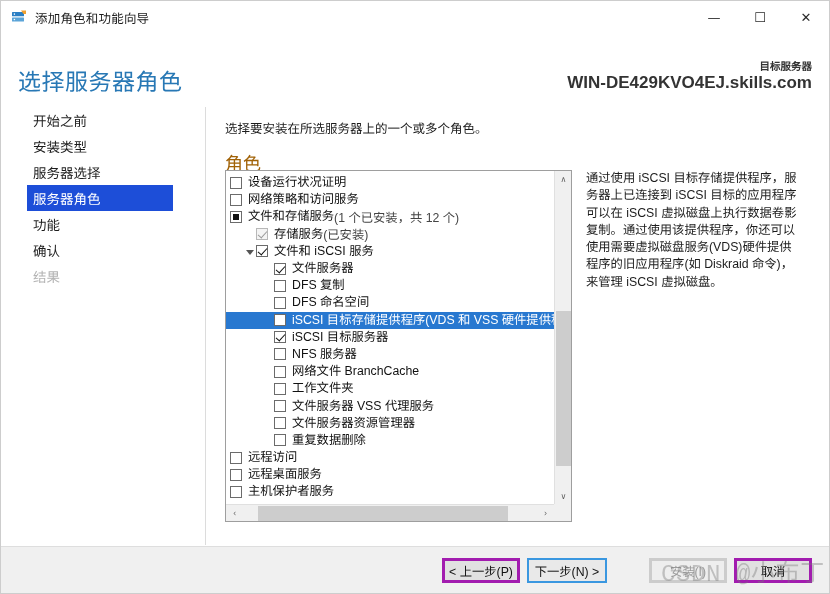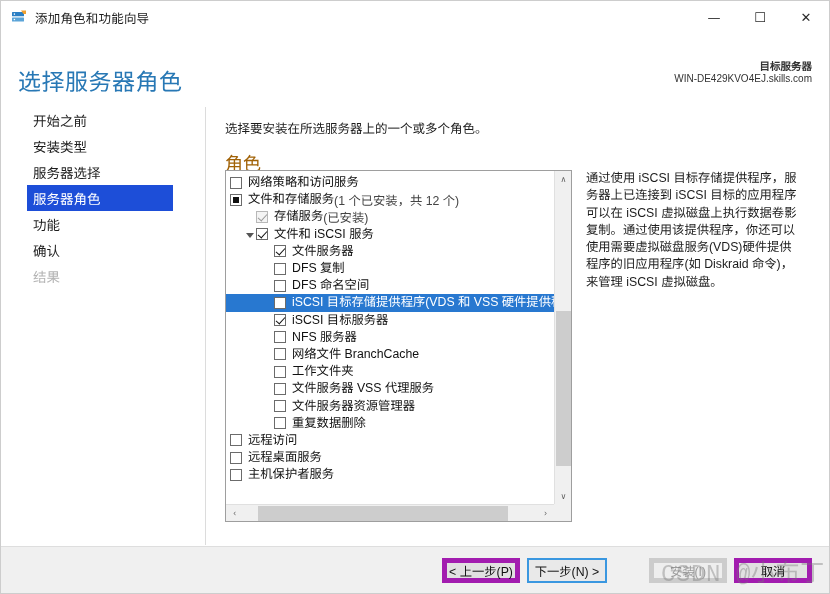--- a/index.html
+++ b/index.html
@@ -61,22 +61,23 @@
     font-weight: 400; letter-spacing: .5px;
     white-space: nowrap;
   }
   .target-label {
     position: absolute; right: 17px; top: 25px;
     font-size: 10.5px; color: #333; font-weight: bold;
     white-space: nowrap;
   }
   .target-value {
     position: absolute; right: 17px; top: 40px;
-    font-size: 10px; color: #333;
+    font-size: 17px; color: #333;
     white-space: nowrap;
+    font-weight: bold;
   }
 
   
   .sidebar {
     position: absolute; left: 0; top: 106px;
     width: 205px; height: 438px;
     background: #ffffff;
     border-right: 1px solid #dcdcdc;
   }
   .nav-item {
@@ -229,21 +230,21 @@
   
   .footer {
     position: absolute; left: 0; bottom: 0;
     width: 828px; height: 47px;
     background: #f0f0f0;
     border-top: 1px solid #dedede;
   }
   .btn {
     position: absolute; top: 11px;
     height: 25px;
-    border: 5px solid #a21caf;
+    border: 3px solid #a21caf;
     background: #e1e1e1;
     font-size: 12.3px; color: #111;
     display: flex; align-items: center; justify-content: center;
     font-family: "Liberation Sans", sans-serif;
     cursor: default; white-space: nowrap;
   }
   .btn.focused {
     border: 2px solid #3a97e0;
     background: #e9e9e9;
   }
@@ -318,20 +319,24 @@
 
   <section class="content">
     <div class="instruction">选择要安装在所选服务器上的一个或多个角色。</div>
     <div class="col-head roles">角色</div>
     <div class="col-head desc">描述</div>
 
     <div class="listbox">
       <div class="list-inner" id="role-rows">
           <div class="row ind0">
             <span class="cb"></span>
+            <span class="label">设备运行状况证明</span>
+          </div>
+          <div class="row ind0">
+            <span class="cb"></span>
             <span class="label">网络策略和访问服务</span>
           </div>
           <div class="row ind0">
             <span class="cb partial"></span>
             <span class="label">文件和存储服务</span>
             <span class="sub"> (1 个已安装，共 12 个)</span>
           </div>
           <div class="row ind1">
             <span class="twisty"></span>
             <span class="cb installed"></span>

